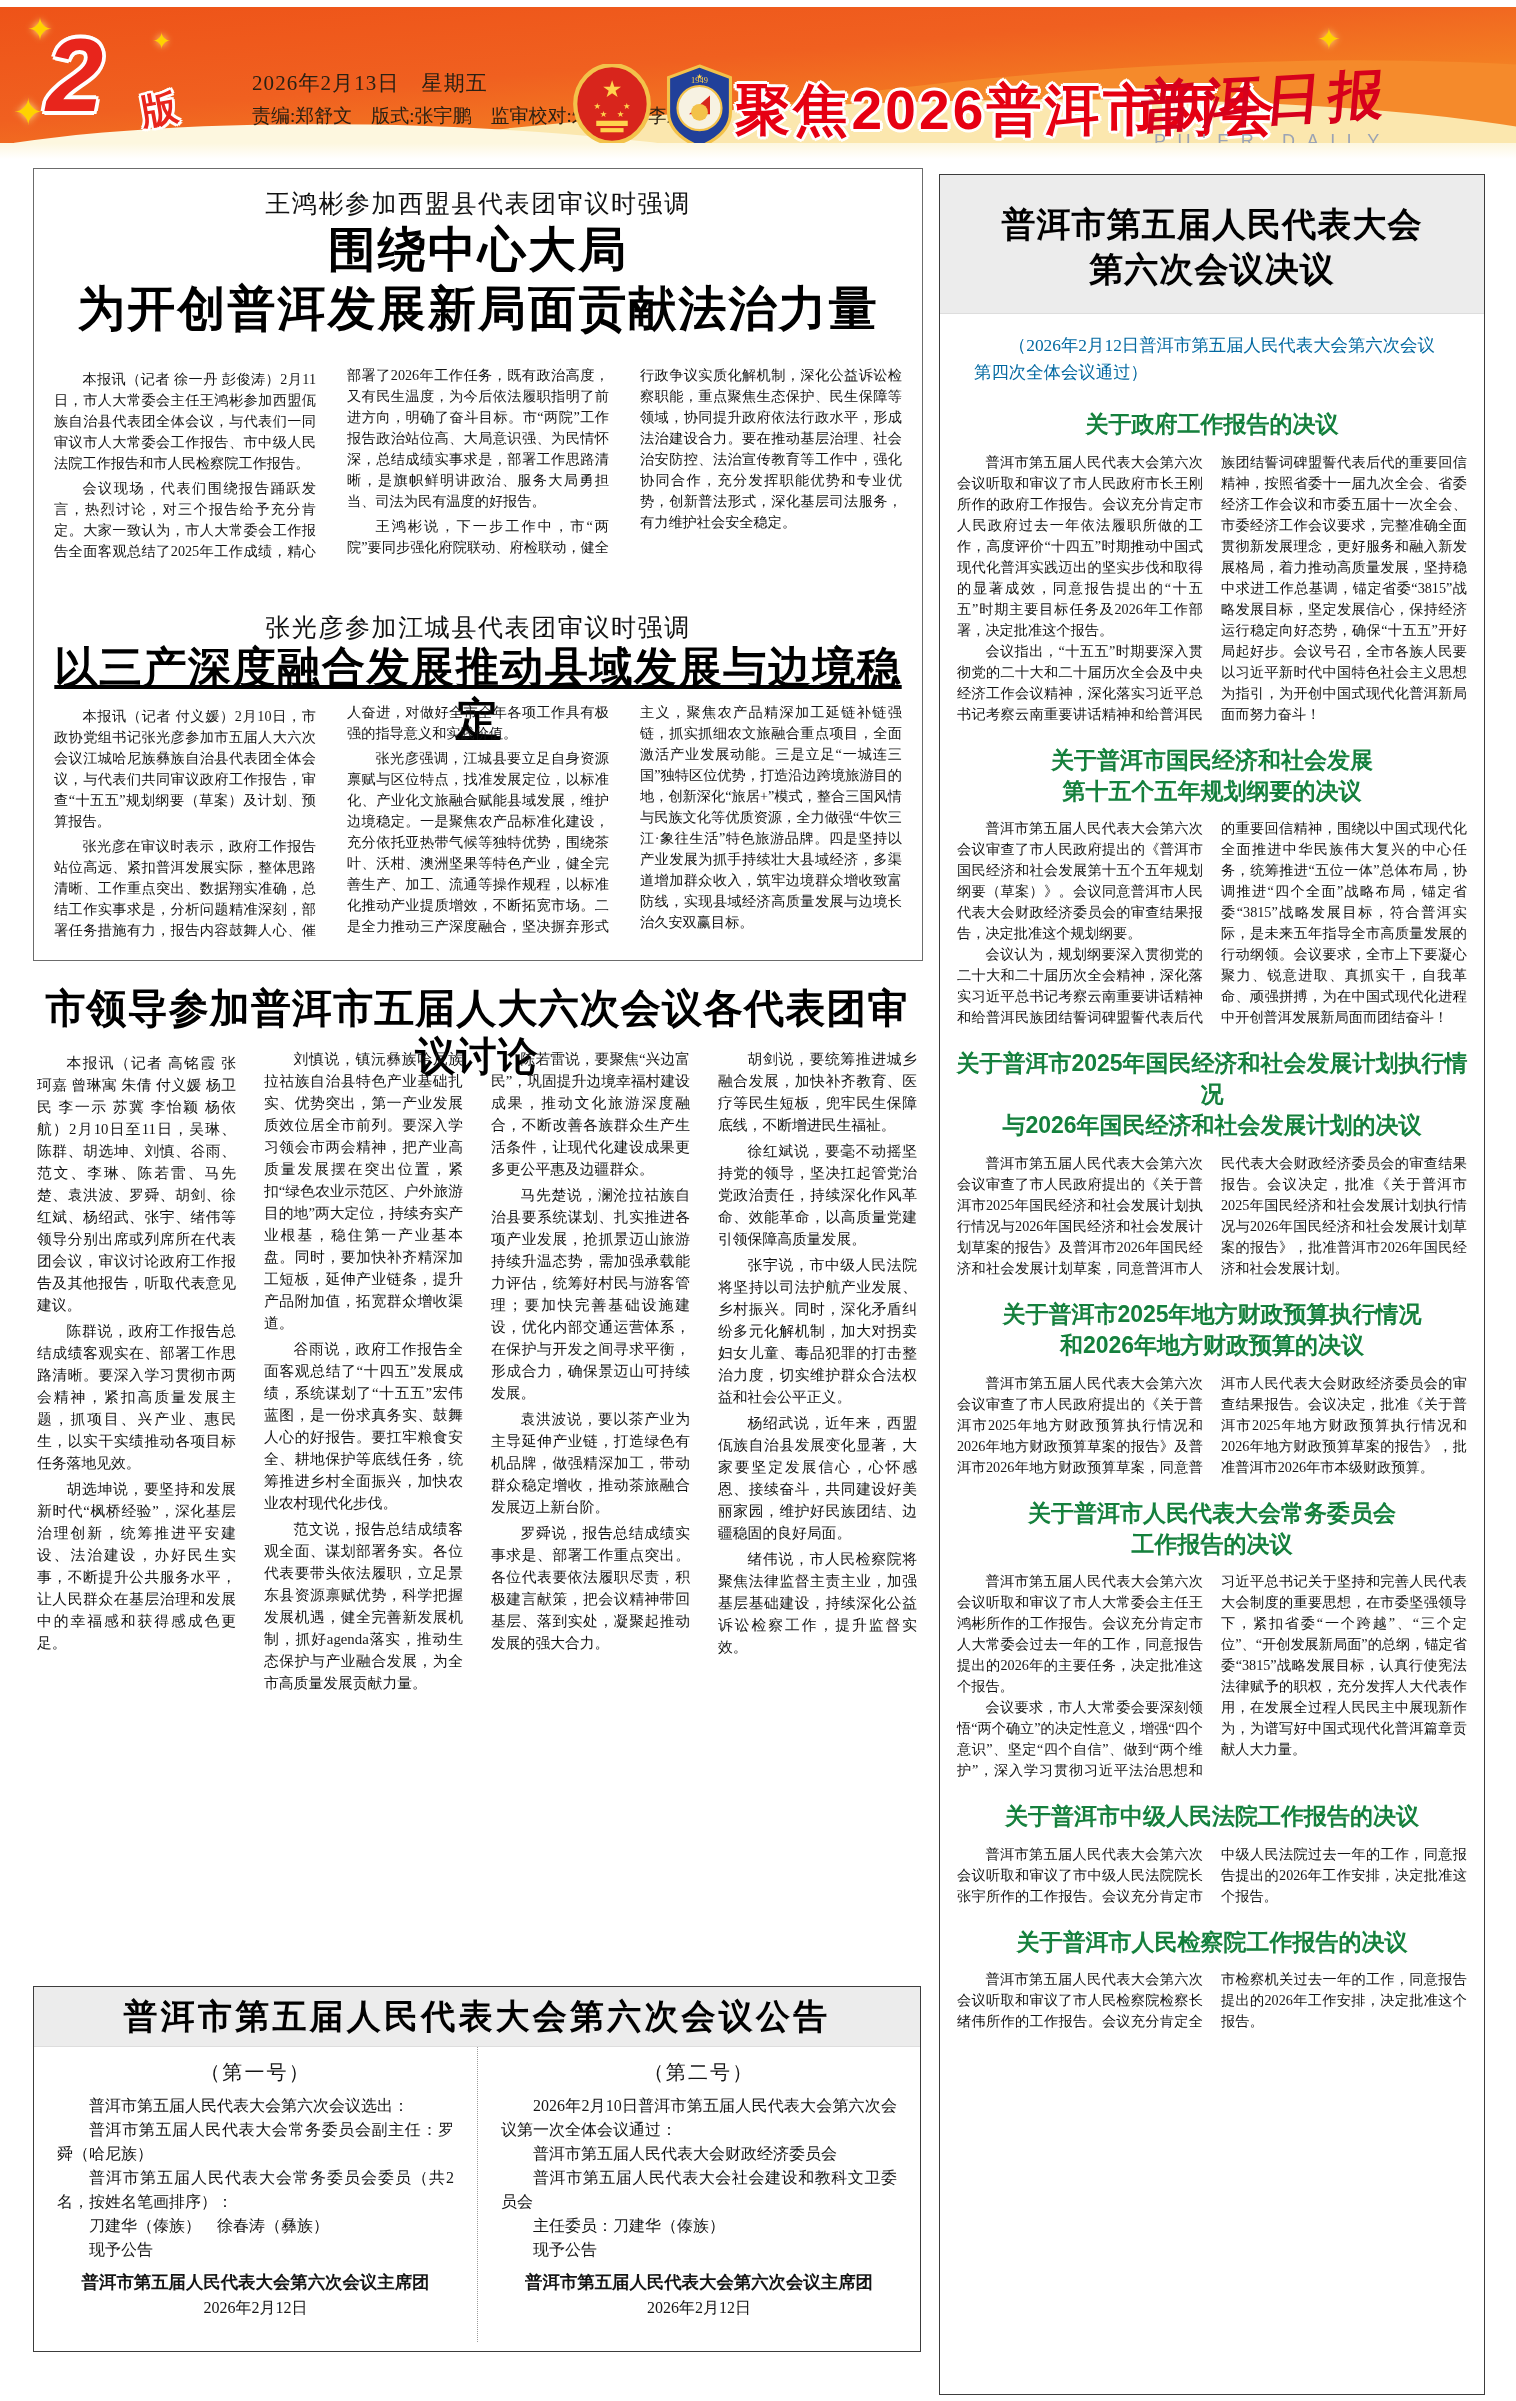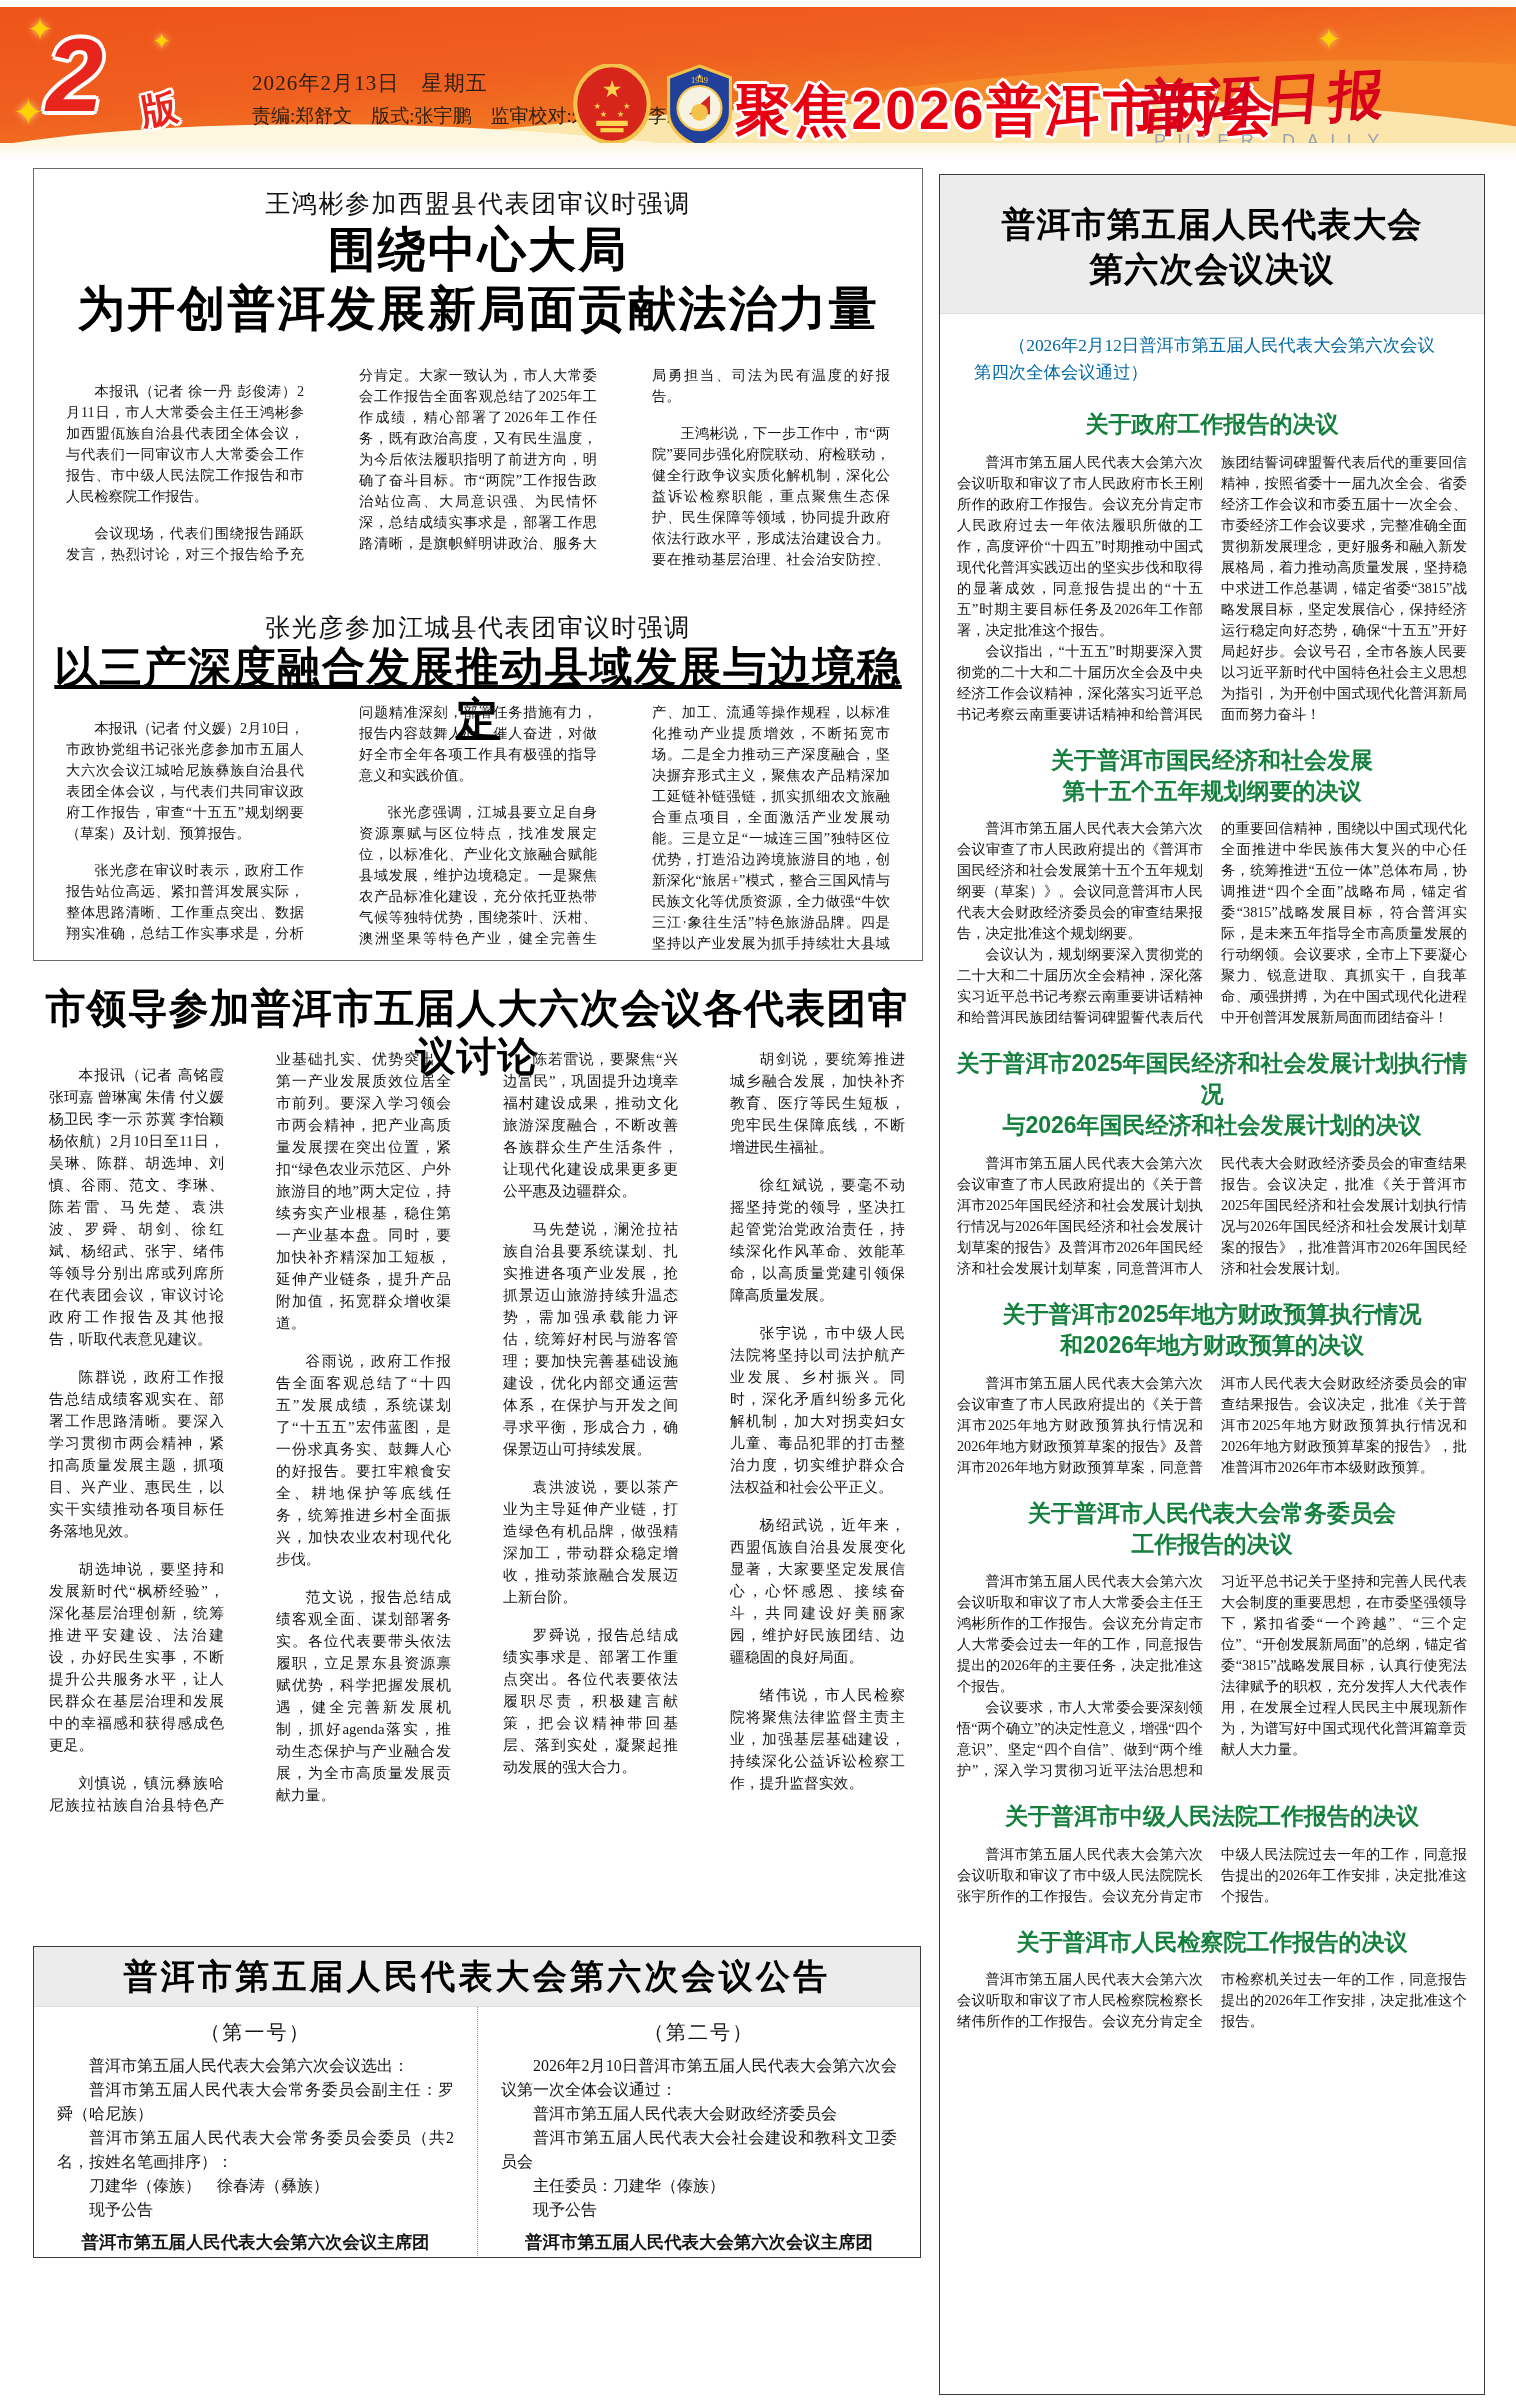--- a/index.html
+++ b/index.html
@@ -30,37 +30,37 @@
       font-weight:bold;font-size:55px;color:#e60012;letter-spacing:3.2px;
       text-shadow:-3.2px 0 0 #fff,3.2px 0 0 #fff,0 -3.2px 0 #fff,0 3.2px 0 #fff,-2.1px -2.1px 0 #fff,2.1px 2.1px 0 #fff,-2.1px 2.1px 0 #fff,2.1px -2.1px 0 #fff;}
   .logo-title{position:absolute;left:1141px;top:57px;font-size:55px;font-weight:bold;color:#d6001c;
       transform:skewX(-8deg) rotate(-3deg);letter-spacing:7.4px;}
   .logo-sub{position:absolute;left:1154px;top:124px;font-family:"Liberation Sans",sans-serif;
       font-size:18px;color:#9aa3b5;letter-spacing:11.6px;}
   
   .kicker{text-align:center;font-size:25px;color:#111;letter-spacing:1.6px;}
   .headline{font-family:"Liberation Sans",sans-serif;font-weight:bold;color:#000;text-align:center;}
   .bodytext{text-align:justify;}
-  .bodytext p{margin:16px;text-indent:2em;}
+  .bodytext p{margin:4px;text-indent:2em;}
   
   .box-a{position:absolute;left:33px;top:168px;width:888px;height:791px;border:0.5px solid #6b6b6b;}
   .a1-kicker{position:absolute;left:0;top:18px;width:100%;}
   .a1-headline{position:absolute;left:0;top:51px;width:100%;font-size:48px;line-height:59px;letter-spacing:2.1px;}
   .a1-body{position:absolute;left:16px;top:196px;width:856px;height:219px;
            column-count:3;column-gap:23px;font-size:14.2px;line-height:21px;}
   .a2-kicker{position:absolute;left:0;top:442px;width:100%;}
   .a2-headline{position:absolute;left:0;top:473px;width:100%;font-size:43px;line-height:51px;letter-spacing:1.6px;text-decoration:underline;}
   .a2-body{position:absolute;left:16px;top:533px;width:856px;height:252px;
            column-count:3;column-gap:23px;font-size:14.2px;line-height:21px;}
   
   .a3-headline{position:absolute;left:33px;top:984px;width:888px;font-size:40px;line-height:48px;letter-spacing:1.1px;}
   .a3-body{position:absolute;left:33px;top:1048px;width:888px;height:971px;
            column-count:4;column-gap:20px;font-size:14.8px;line-height:22px;}
   
-  .notice-box{position:absolute;left:33px;top:1946px;width:888px;height:312px;border:1.1px solid #3c3c3c;
+  .notice-box{position:absolute;left:33px;top:1986px;width:888px;height:366px;border:1.1px solid #3c3c3c;
               box-sizing:border-box;overflow:hidden;}
   .notice-band{height:59px;background:#ececec;border-bottom:0.5px solid #ddd;}
   .notice-band div{font-family:"Liberation Sans",sans-serif;font-weight:bold;font-size:34px;
                    line-height:59px;text-align:center;letter-spacing:3.2px;color:#000;}
   .notice-cols{display:flex;height:295px;}
   .notice-col{width:50%;box-sizing:border-box;padding:4.2px 23px 0 23px;}
   .notice-col.second{border-left:1.6px dotted #9a9a9a;}
   .notice-number{text-align:center;font-size:20px;margin:7.4px 0 8.4px;letter-spacing:2.1px;}
   .notice-lines p{margin:0;font-size:16px;line-height:24px;text-indent:2em;text-align:justify;}
   .notice-sign{text-align:center;font-weight:bold;font-size:17.4px;margin-top:8.4px;}

